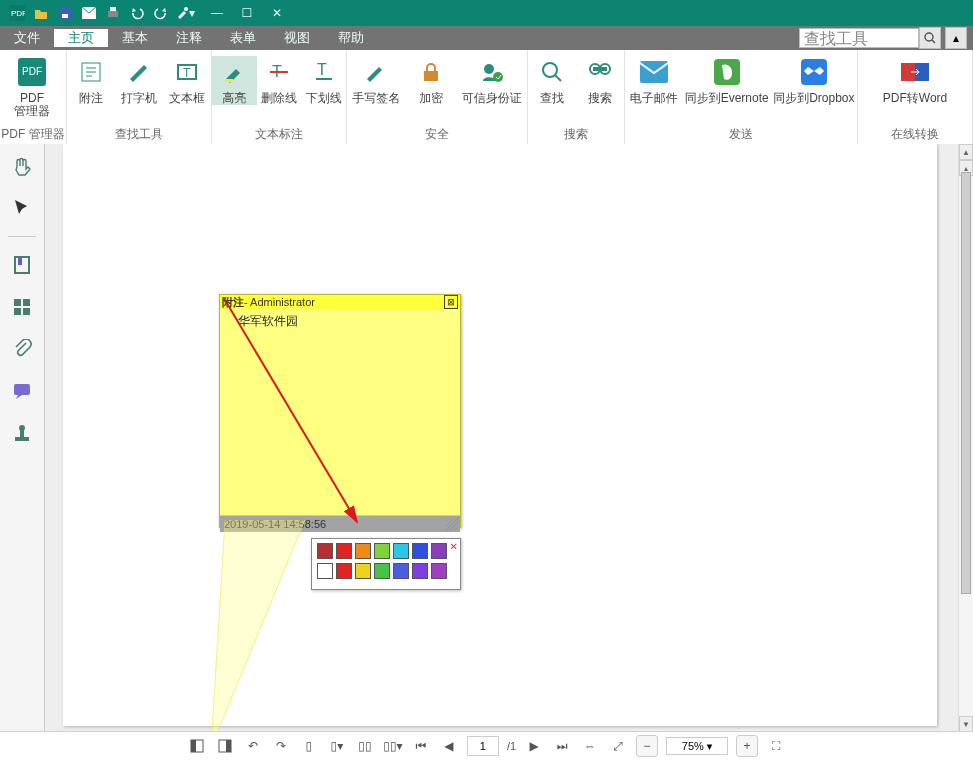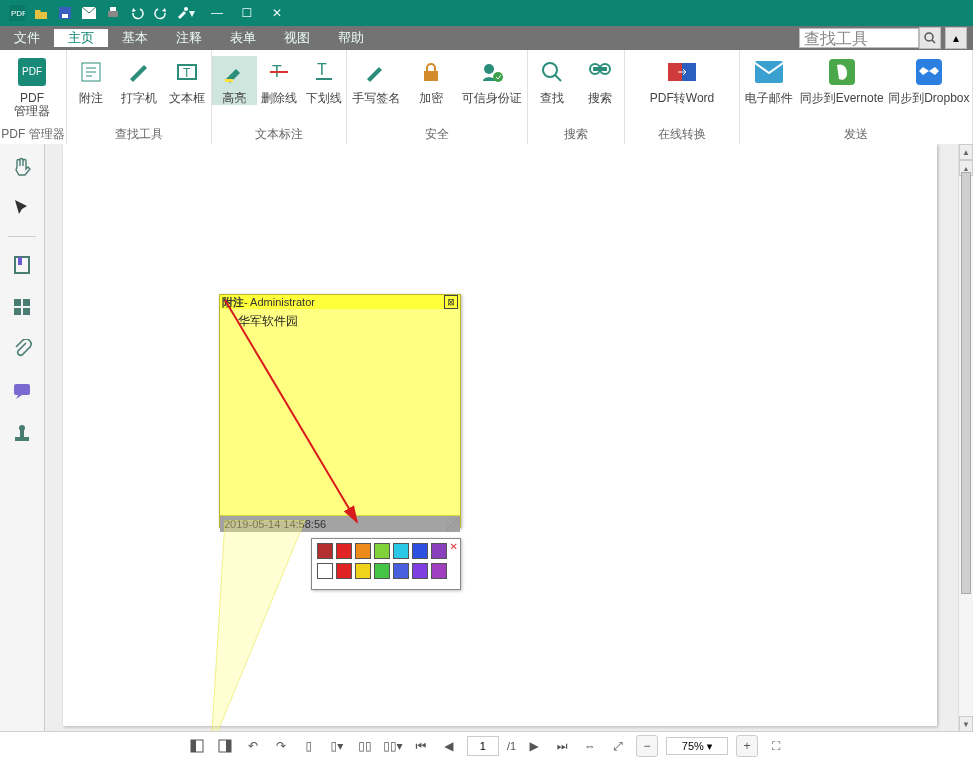--- a/index.html
+++ b/index.html
@@ -259,66 +259,66 @@
               <circle cx="8" cy="10" r="5" stroke="#2c8d7a" fill="none" stroke-width="2"></circle>
               <circle cx="18" cy="10" r="5" stroke="#2c8d7a" fill="none" stroke-width="2"></circle>
               <rect x="6" y="8" width="14" height="4" fill="#2c8d7a"></rect>
             </svg>
           </div>
           <div class="rlabel">搜索</div>
         </div>
     </div>
     <div class="gtitle">搜索</div>
   </div>
+  <div class="rgroup" style="width:232px">
+    <div class="grow">
+      <div class="rbtn" style="width:56px">
+          <div class="ricon">
+            <svg width="28" height="22">
+              <rect width="28" height="22" rx="2" fill="#3aa0d0"></rect>
+              <path d="M0 2l14 10L28 2" stroke="#fff" fill="none" stroke-width="2"></path>
+            </svg>
+          </div>
+          <div class="rlabel">电子邮件</div>
+        </div>
+      <div class="rbtn" style="width:88px">
+          <div class="ricon">
+            <svg width="26" height="26">
+              <rect width="26" height="26" rx="4" fill="#4aa84a"></rect>
+              <path d="M8 6c6-2 10 2 10 8s-4 8-8 6" fill="#fff"></path>
+            </svg>
+          </div>
+          <div class="rlabel">同步到Evernote</div>
+        </div>
+      <div class="rbtn" style="width:86px">
+          <div class="ricon">
+            <svg width="26" height="26">
+              <rect width="26" height="26" rx="4" fill="#2a7fe0"></rect>
+              <path d="M7 8l6 4-6 4-4-4zM19 8l-6 4 6 4 4-4z" fill="#fff"></path>
+            </svg>
+          </div>
+          <div class="rlabel">同步到Dropbox</div>
+        </div>
+    </div>
+    <div class="gtitle">发送</div>
+  </div>
   <div class="rgroup" style="flex:1">
     <div class="grow" style="justify-content:center">
       <div class="rbtn" style="width:70px">
           <div class="ricon">
             <svg width="28" height="26">
               <rect x="0" y="4" width="14" height="18" fill="#d03a3a"></rect>
               <rect x="14" y="4" width="14" height="18" fill="#2a5fbf"></rect>
               <path d="M10 13h8m-3-3l3 3-3 3" stroke="#fff" fill="none"></path>
             </svg>
           </div>
           <div class="rlabel">PDF转Word</div>
         </div>
     </div>
     <div class="gtitle">在线转换</div>
-  </div>
-  <div class="rgroup" style="width:232px">
-    <div class="grow">
-      <div class="rbtn" style="width:56px">
-          <div class="ricon">
-            <svg width="28" height="22">
-              <rect width="28" height="22" rx="2" fill="#3aa0d0"></rect>
-              <path d="M0 2l14 10L28 2" stroke="#fff" fill="none" stroke-width="2"></path>
-            </svg>
-          </div>
-          <div class="rlabel">电子邮件</div>
-        </div>
-      <div class="rbtn" style="width:88px">
-          <div class="ricon">
-            <svg width="26" height="26">
-              <rect width="26" height="26" rx="4" fill="#4aa84a"></rect>
-              <path d="M8 6c6-2 10 2 10 8s-4 8-8 6" fill="#fff"></path>
-            </svg>
-          </div>
-          <div class="rlabel">同步到Evernote</div>
-        </div>
-      <div class="rbtn" style="width:86px">
-          <div class="ricon">
-            <svg width="26" height="26">
-              <rect width="26" height="26" rx="4" fill="#2a7fe0"></rect>
-              <path d="M7 8l6 4-6 4-4-4zM19 8l-6 4 6 4 4-4z" fill="#fff"></path>
-            </svg>
-          </div>
-          <div class="rlabel">同步到Dropbox</div>
-        </div>
-    </div>
-    <div class="gtitle">发送</div>
   </div>
 </div>
 
 <div class="workarea">
   <div class="sidebar">
     <div class="sidebtn">
         <svg width="22" height="22">
           <path d="M6 12V6a1.5 1.5 0 113 0v5V5a1.5 1.5 0 113 0v6V6a1.5 1.5 0 113 0v8l2-2 2 2-5 6H8l-3-5z" fill="none" stroke="#4a7d72" stroke-width="1.4"></path>
         </svg>
       </div>

